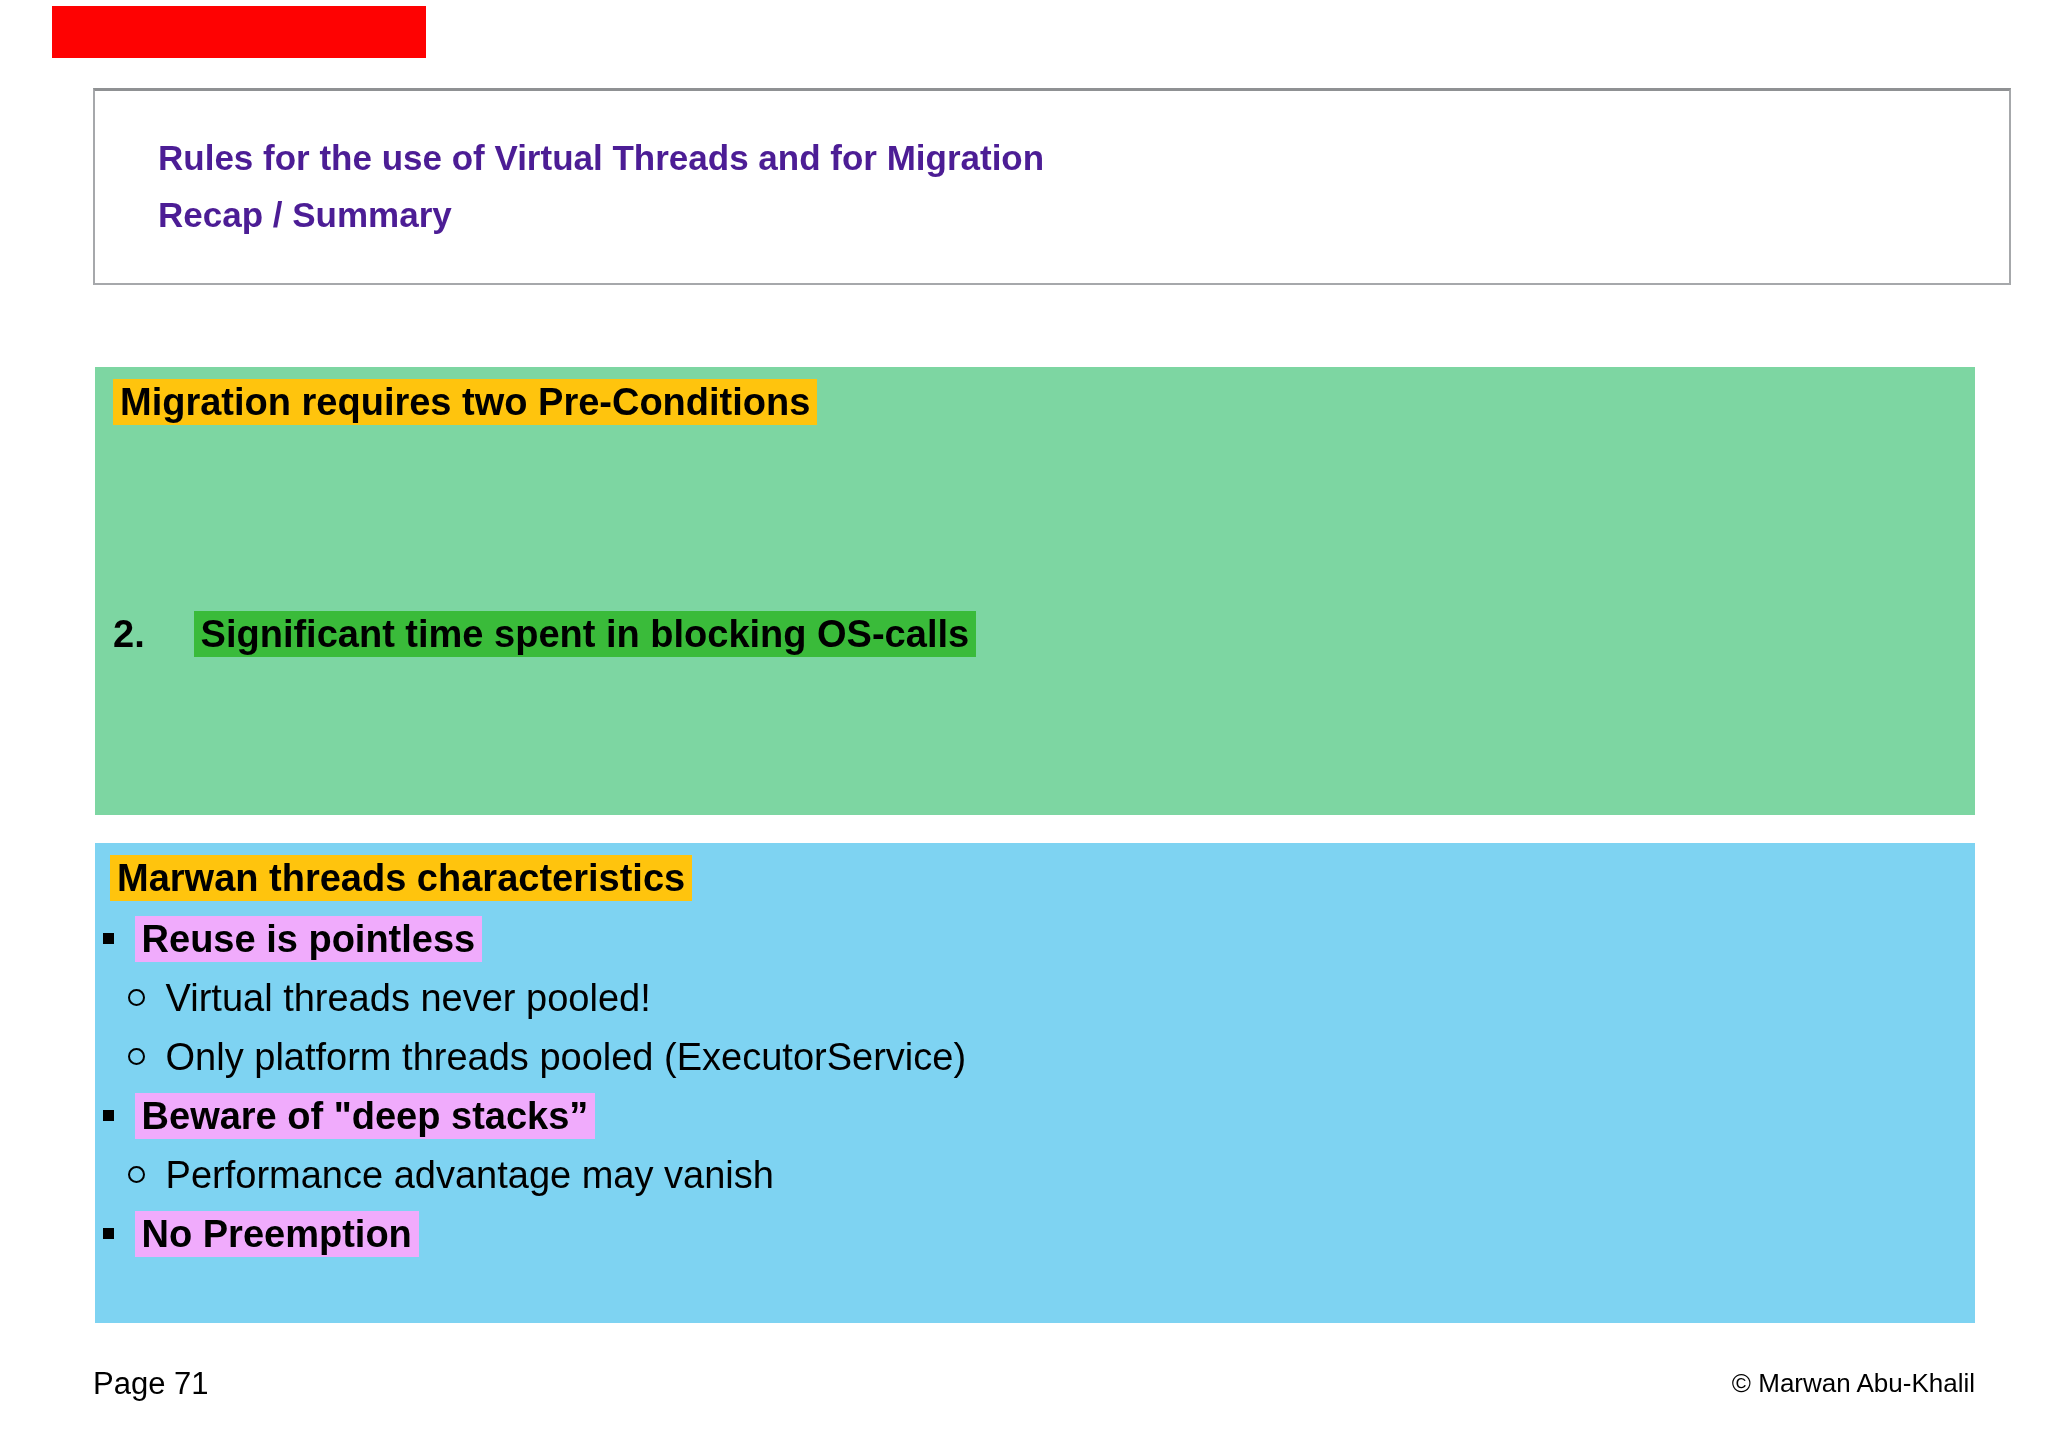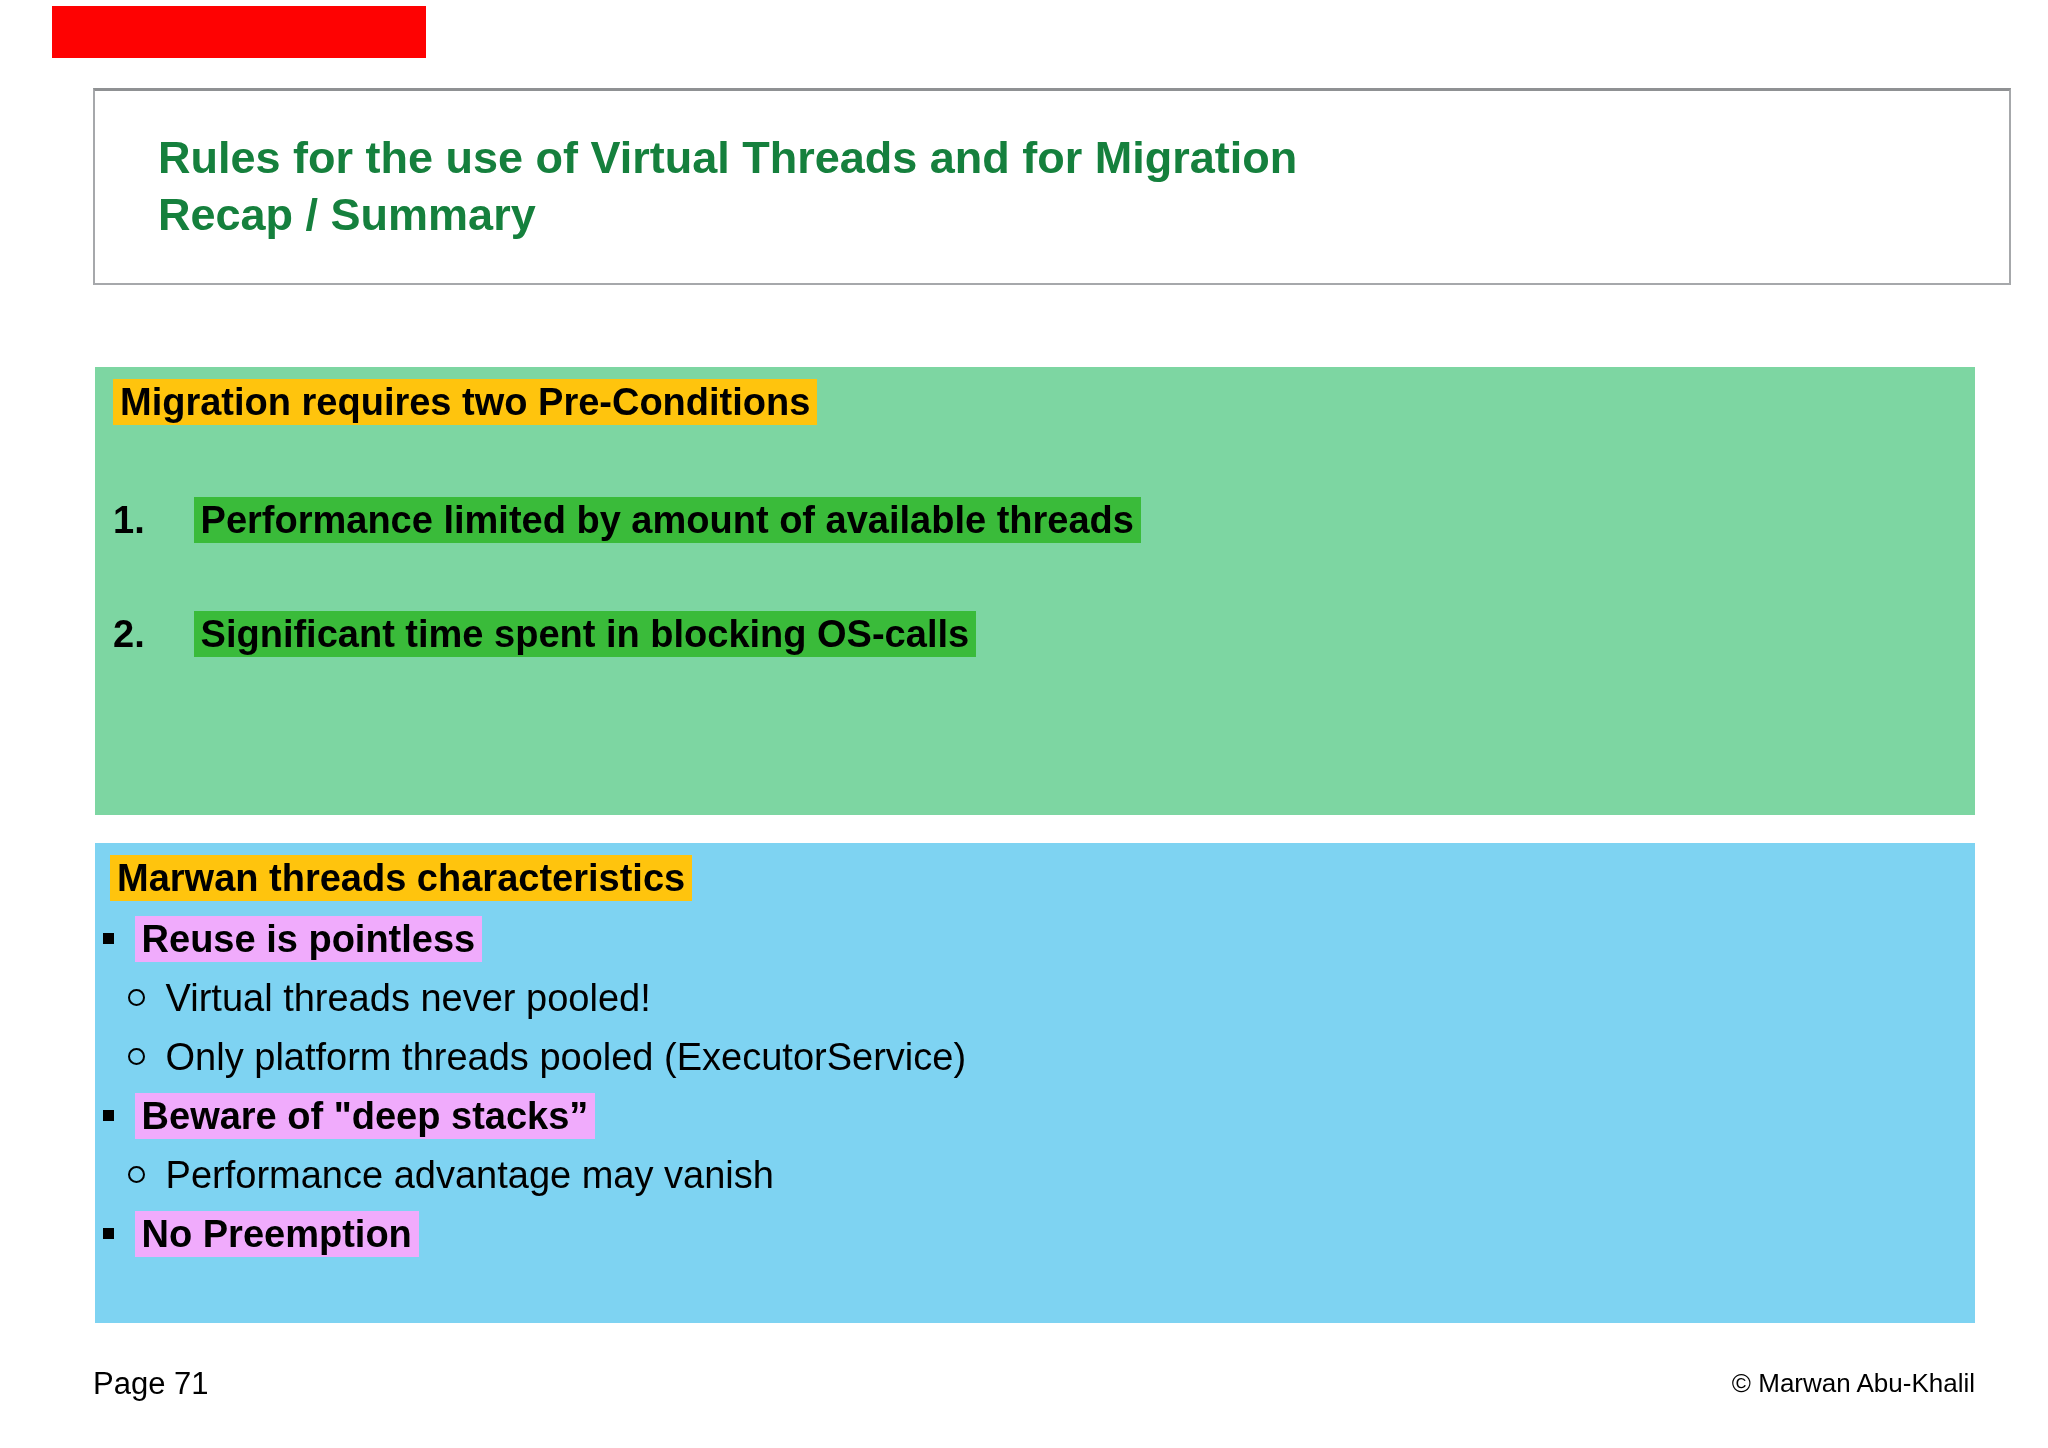--- a/index.html
+++ b/index.html
@@ -8,21 +8,21 @@
     font-family:"Liberation Sans","DejaVu Sans",sans-serif;color:#000;overflow:hidden;
   }
   .logo-bar{position:absolute;left:52px;top:6px;width:374px;height:52px;background:#fe0202;}
   .title-box{
     position:absolute;left:93px;top:88px;width:1914px;height:192px;
     background:#ffffff;border:2px solid #a6a8ab;border-top:3px solid #8f9193;
     box-sizing:content-box;
   }
   .title-text{
     position:absolute;left:63px;top:38px;
-    font-size:45px;line-height:57px;font-weight:700;color:#15803d;
+    font-size:35px;line-height:57px;font-weight:700;color:#4c1d95;
   }
   .panel{position:absolute;left:95px;width:1880px;}
   .panel-green{top:367px;height:448px;background:#7dd6a2;}
   .panel-blue{top:843px;height:480px;background:#7ed3f2;}
   .row{position:absolute;white-space:nowrap;font-size:38px;line-height:46px;}
   .hl{display:inline-block;padding:0 7px;line-height:46px;}
   .hl-yellow{background:#ffc40d;font-weight:700;}
   .hl-green{background:#3abb3a;font-weight:700;}
   .hl-red{background:#f0abfc;font-weight:700;}
   .num{display:inline-block;width:70px;font-weight:700;}
@@ -49,24 +49,20 @@
   <div class="title-box">
     <div class="title-text">
       <div>Rules for the use of Virtual Threads and for Migration</div>
       <div>Recap / Summary</div>
     </div>
   </div>
 
   <div class="panel panel-green">
     <div class="row g-heading">
       <span class="hl hl-yellow">Migration requires two Pre-Conditions</span>
-    </div>
-    <div class="row g-item1">
-      <span class="num">1.</span>
-      <span class="hl hl-green">Performance limited by amount of available threads</span>
     </div>
     <div class="row g-item2">
       <span class="num">2.</span>
       <span class="hl hl-green">Significant time spent in blocking OS-calls</span>
     </div>
   </div>
 
   <div class="panel panel-blue">
     <div class="row b-heading">
       <span class="hl hl-yellow">Marwan threads characteristics</span>

